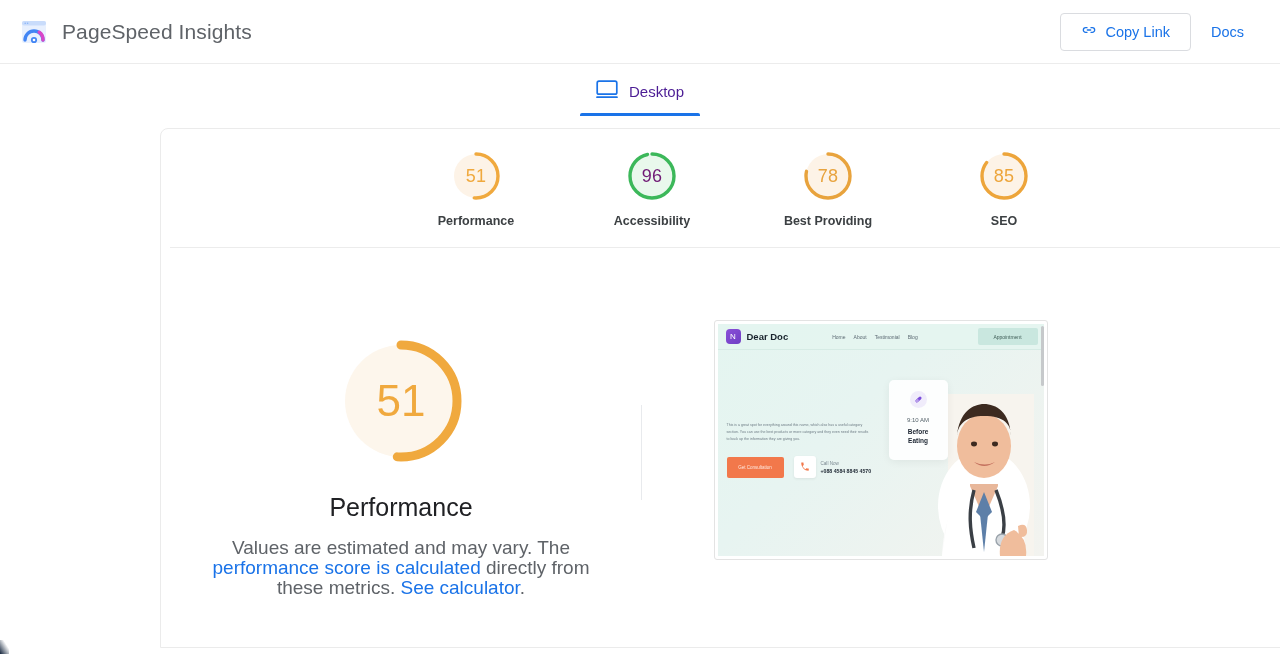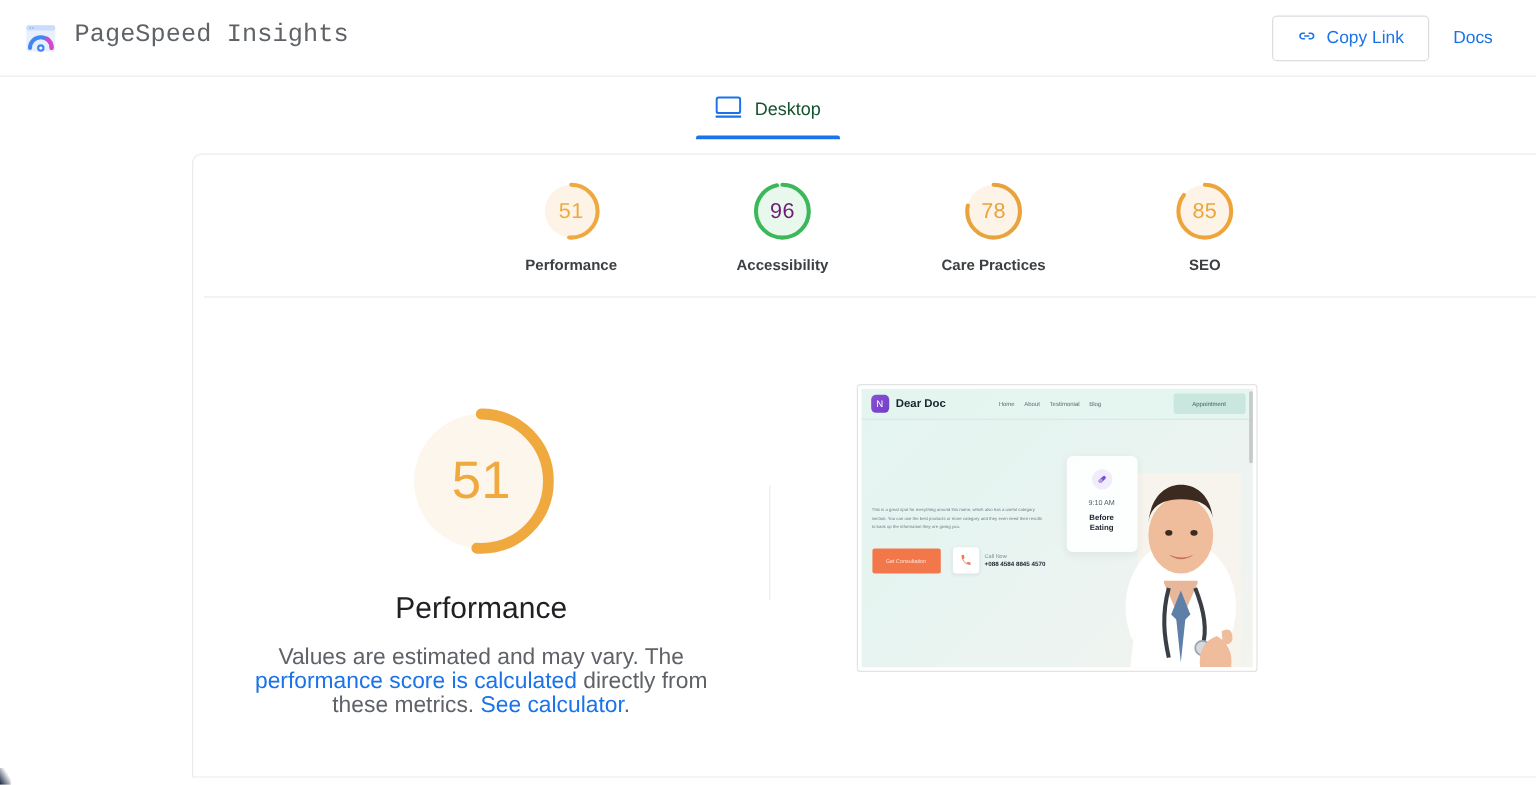--- a/index.html
+++ b/index.html
@@ -11,21 +11,21 @@
   }
   body { position: relative; }
 
   
   .header {
     position: absolute; top: 0; left: 0;
     width: 1280px; height: 64px;
     border-bottom: 1px solid #ececec;
     display: flex; align-items: center;
   }
-  .brand { display: flex; margin-left: 20px; font-family: Liberation Mono, monospace; }
+  .brand { display: flex; align-items: center; margin-left: 20px; }
   .brand-logo { width: 28px; height: 28px; position: relative; flex: none; }
   .brand-title {
     margin-left: 14px;
     font-size: 21px; color: #5f6368; letter-spacing: .1px;
   }
   .header-actions {
     margin-left: auto; margin-right: 20px;
     display: flex; align-items: center; gap: 4px;
   }
   .copy-link-btn {
@@ -47,21 +47,21 @@
     display: flex; justify-content: center; align-items: flex-start;
   }
   .tab {
     display: flex; align-items: center; gap: 11px;
     height: 50px; padding: 0 16px; margin-top: 2px;
     background: transparent; border: none; cursor: pointer;
     font-size: 15px; font-family: inherit;
     position: relative;
   }
   .tab.inactive { color: #5f6368; }
-  .tab.active { color: #14532d; justify-content: space-between; }
+  .tab.active { color: #4c1d95; justify-content: space-between; }
   .tab .tab-underline {
     position: absolute; left: 0; bottom: 0; width: 100%; height: 3px;
     background: #1a73e8; border-radius: 2px 2px 0 0;
   }
 
   
   .card {
     position: absolute; left: 160px; top: 128px;
     width: 1160px; height: 520px;
     border: 1px solid #ebebeb; border-top-left-radius: 8px;
@@ -276,21 +276,21 @@
         <div class="score-label">Accessibility</div>
       </div>
       <div class="score">
         <div class="gauge-sm">
           <div class="g-fill" style="background:#fdf3e7"></div>
           <svg width="52" height="52" viewBox="0 0 52 52" style="position:absolute;inset:0;">
             <circle cx="26" cy="26" r="22" fill="none" stroke="#e8a33d" stroke-width="3.4" stroke-linecap="round" stroke-dasharray="107.81945987120169 138.23007675795088" transform="rotate(-90 26 26)"></circle>
           </svg>
           <div class="g-num" style="color:#e8a33d">78</div>
         </div>
-        <div class="score-label">Care Practices</div>
+        <div class="score-label">Best Providing</div>
       </div>
       <div class="score">
         <div class="gauge-sm">
           <div class="g-fill" style="background:#fdf3e7"></div>
           <svg width="52" height="52" viewBox="0 0 52 52" style="position:absolute;inset:0;">
             <circle cx="26" cy="26" r="22" fill="none" stroke="#eda53b" stroke-width="3.4" stroke-linecap="round" stroke-dasharray="117.49556524425824 138.23007675795088" transform="rotate(-90 26 26)"></circle>
           </svg>
           <div class="g-num" style="color:#eda53b">85</div>
         </div>
         <div class="score-label">SEO</div>

